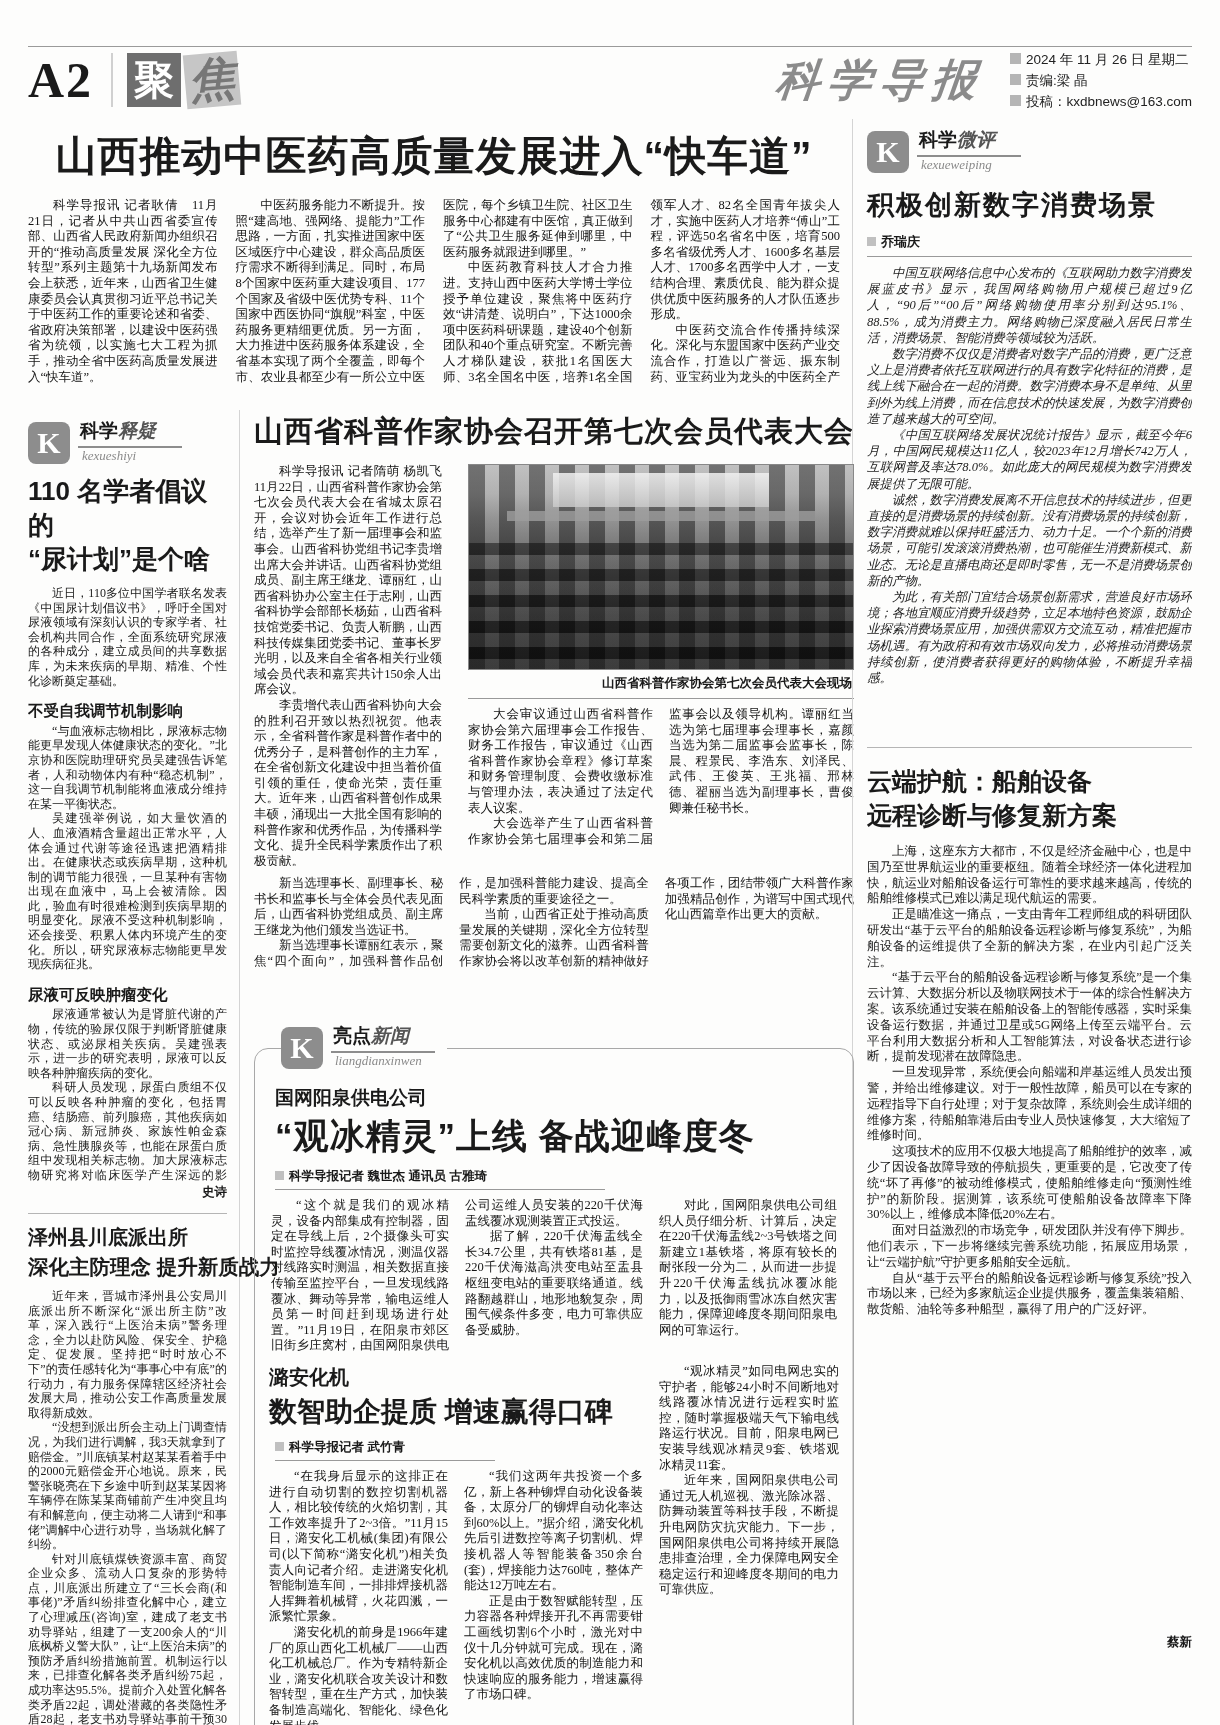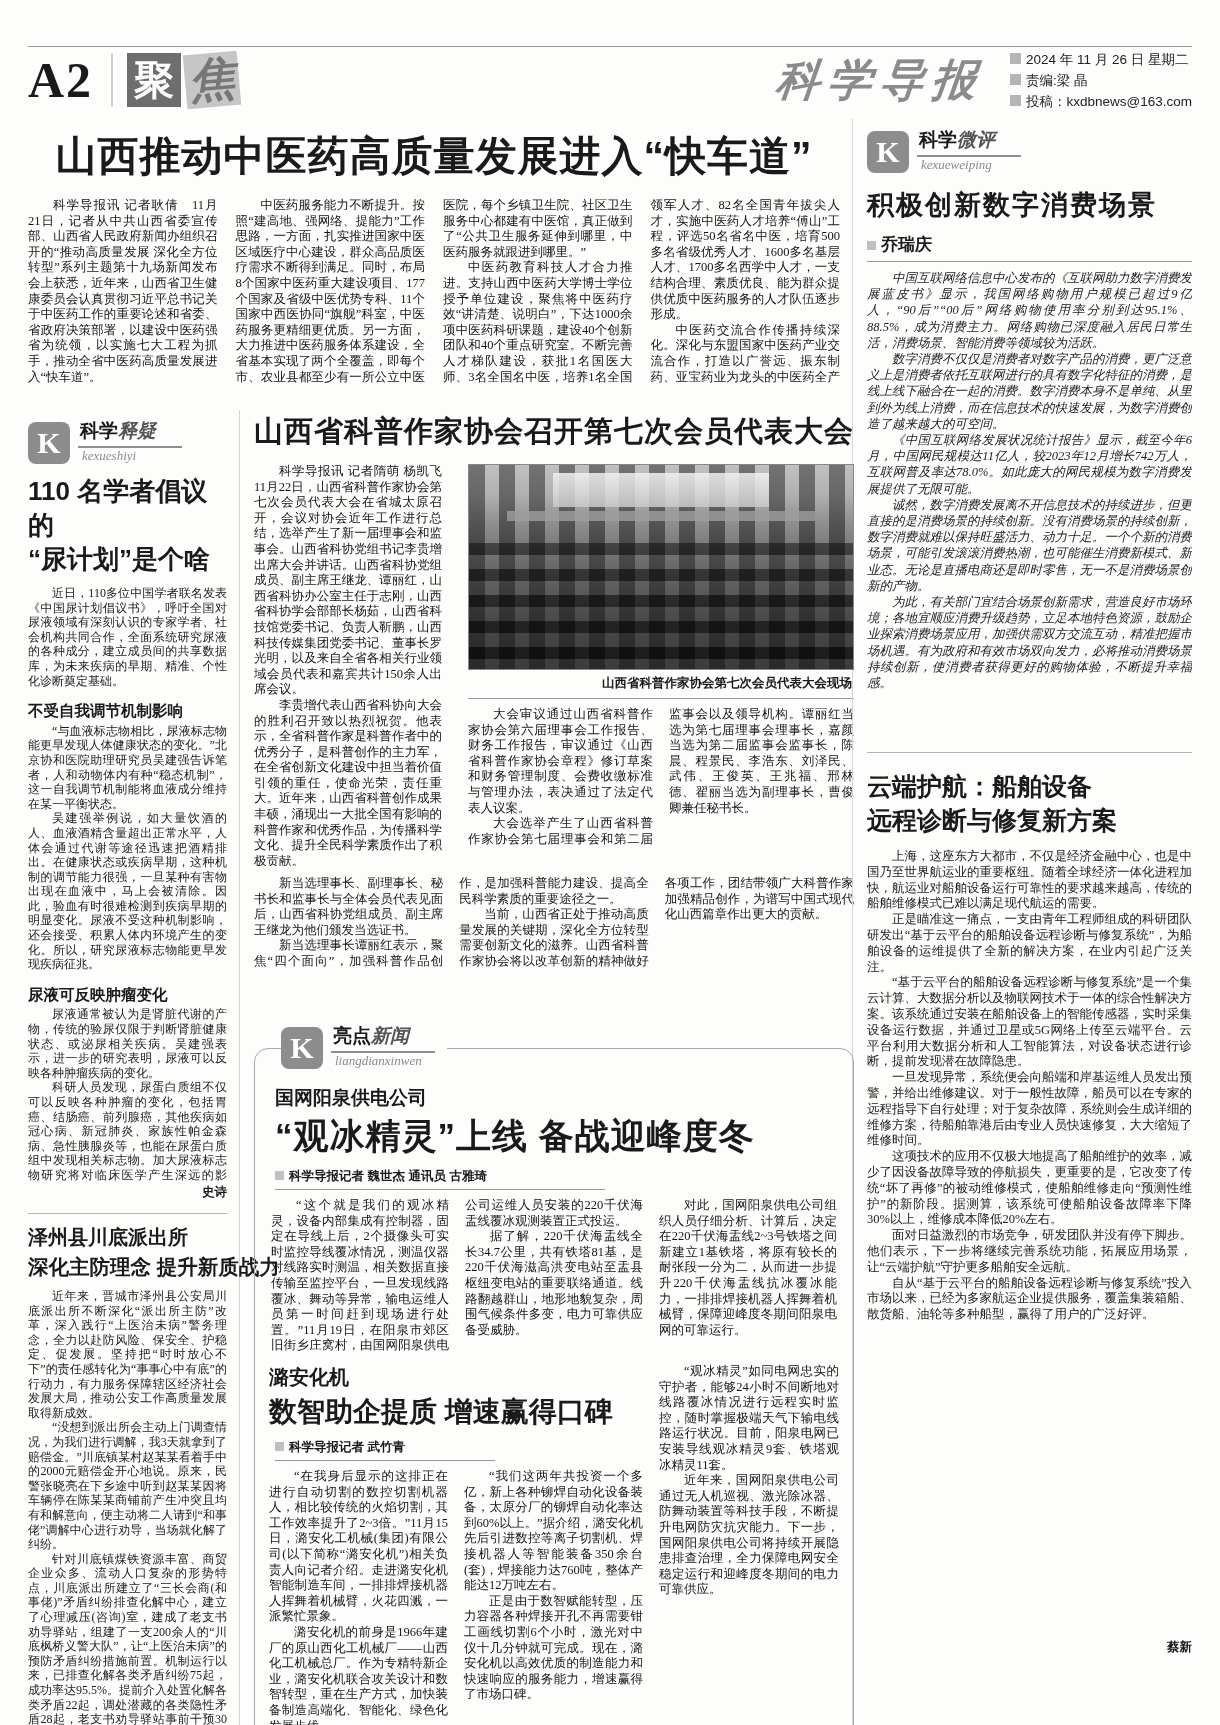--- a/index.html
+++ b/index.html
@@ -79,21 +79,21 @@
   .h-power { font-family:"Liberation Sans",sans-serif; font-size:35px; font-weight:900; letter-spacing:1px; margin:0 0 8px 6px; white-space:nowrap; }
   .byline { font-family:"Liberation Sans",sans-serif; font-size:12.5px; font-weight:bold; padding-bottom:4px; border-bottom:1px solid #999; margin:0 0 8px 6px; width:330px; }
   .power-intro { column-count:3; column-gap:16px; height:156px; overflow:hidden; margin:0 2px; }
   .hl-row { display:flex; margin-top:10px; }
   .luan-wrap { width:374px; }
   .h-luan { font-family:"Liberation Sans",sans-serif; font-size:28px; font-weight:900; margin:2px 0 8px 0; white-space:nowrap; }
   .luan-body { column-count:2; column-gap:16px; height:300px; overflow:hidden; }
   .power-cont { flex:1; margin-left:16px; height:408px; overflow:hidden; }
   
   .h-weiping { font-family:"Liberation Sans",sans-serif; font-size:27px; font-weight:900; letter-spacing:2px; margin:14px 0 10px 0; white-space:nowrap; }
-  .byline-r { font-family:"Liberation Sans",sans-serif; font-size:17px; font-weight:bold; padding-bottom:5px; border-bottom:1px solid #999; margin-bottom:8px; }
+  .byline-r { font-family:"Liberation Sans",sans-serif; font-size:13px; font-weight:bold; padding-bottom:5px; border-bottom:1px solid #999; margin-bottom:8px; }
   .weiping-body { font-size:12.5px; line-height:16.2px; font-style:italic; height:468px; overflow:hidden; }
   .weiping-body p { text-indent:2em; text-align:justify; }
   .rail-div2 { border-top:1px solid #b5b5b5; margin:14px 0 16px 0; }
   .h-ship { font-family:"Liberation Sans",sans-serif; font-size:25px; font-weight:900; line-height:34px; margin-bottom:12px; white-space:nowrap; }
   .ship-body { font-size:12.5px; line-height:15.8px; height:788px; overflow:hidden; }
   .ship-body p { text-indent:2em; text-align:justify; }
 </style>
 </head>
 <body>
 
@@ -208,21 +208,21 @@
                 <div class="kpy">liangdianxinwen</div>
               </div>
             </div>
 
             <div class="hl-kicker">国网阳泉供电公司</div>
             <div class="h-power">“观冰精灵”上线  备战迎峰度冬</div>
             <div class="byline"><span class="sq sm"></span><span>科学导报记者 魏世杰 通讯员 古雅琦</span></div>
             <div class="power-intro body-txt">
                 <p>“这个就是我们的观冰精灵，设备内部集成有控制器，固定在导线上后，2个摄像头可实时监控导线覆冰情况，测温仪器对线路实时测温，相关数据直接传输至监控平台，一旦发现线路覆冰、舞动等异常，输电运维人员第一时间赶到现场进行处置。”11月19日，在阳泉市郊区旧街乡庄窝村，由国网阳泉供电公司运维人员安装的220千伏海盂线覆冰观测装置正式投运。</p>
                 <p>据了解，220千伏海盂线全长34.7公里，共有铁塔81基，是220千伏海滋高洪变电站至盂县枢纽变电站的重要联络通道。线路翻越群山，地形地貌复杂，周围气候条件多变，电力可靠供应备受威胁。</p>
-                <p>对此，国网阳泉供电公司组织人员仔细分析、计算后，决定在220千伏海盂线2~3号铁塔之间新建立1基铁塔，将原有较长的耐张段一分为二，从而进一步提升220千伏海盂线抗冰覆冰能力，一排排焊接机器人挥舞着机械臂，保障迎峰度冬期间阳泉电网的可靠运行。</p>
+                <p>对此，国网阳泉供电公司组织人员仔细分析、计算后，决定在220千伏海盂线2~3号铁塔之间新建立1基铁塔，将原有较长的耐张段一分为二，从而进一步提升220千伏海盂线抗冰覆冰能力，以及抵御雨雪冰冻自然灾害能力，保障迎峰度冬期间阳泉电网的可靠运行。</p>
               </div>
 
             <div class="hl-row">
               <div class="luan-wrap">
                 <div class="kicker-sm">潞安化机</div>
                 <div class="h-luan">数智助企提质  增速赢得口碑</div>
                 <div class="byline" style="width:220px;"><span class="sq sm"></span><span>科学导报记者 武竹青</span></div>
                 <div class="luan-body body-txt">
                     <p>“在我身后显示的这排正在进行自动切割的数控切割机器人，相比较传统的火焰切割，其工作效率提升了2~3倍。”11月15日，潞安化工机械(集团)有限公司(以下简称“潞安化机”)相关负责人向记者介绍。走进潞安化机智能制造车间，一排排焊接机器人挥舞着机械臂，火花四溅，一派繁忙景象。</p>
                     <p>潞安化机的前身是1966年建厂的原山西化工机械厂——山西化工机械总厂。作为专精特新企业，潞安化机联合攻关设计和数智转型，重在生产方式，加快装备制造高端化、智能化、绿色化发展步伐。</p>

